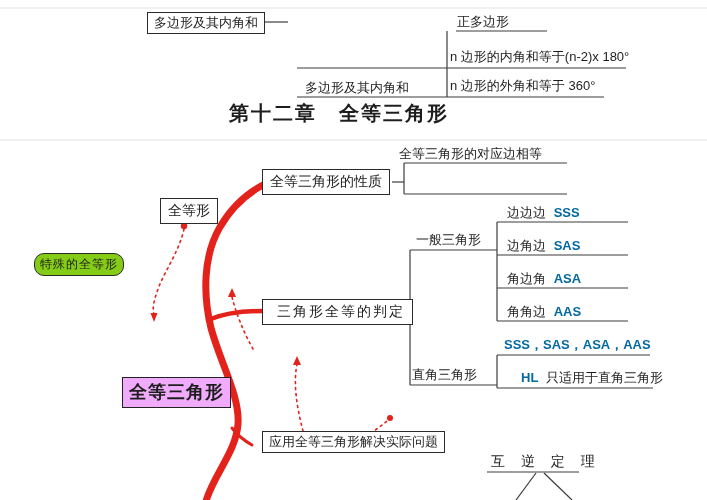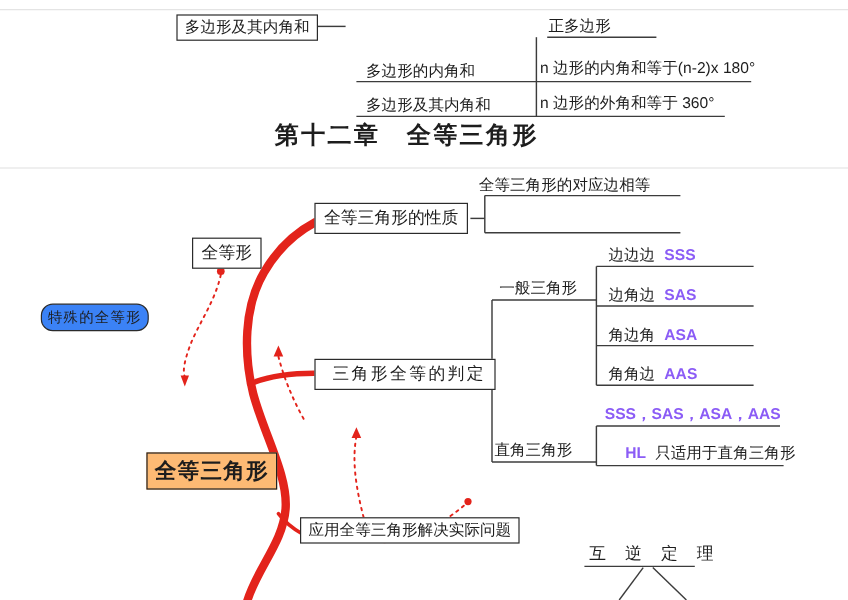--- a/index.html
+++ b/index.html
@@ -5,38 +5,38 @@
   html,body{margin:0;padding:0;background:#fff;}
   .canvas{
     position:relative;width:707px;height:500px;overflow:hidden;
     background:#ffffff;color:#1d1d1d;
     font-family:"Liberation Sans",sans-serif;
   }
   .abs{position:absolute;white-space:nowrap;line-height:1.25;}
   .t13{font-size:13px;}
   .t14{font-size:14px;}
   .bold{font-weight:400;}
-  .red{color:#8b5cf6;font-weight:700;}
+  .red{color:#0369a1;font-weight:700;}
   .box{
     border:1.5px solid #2b2b2b;background:#fff;padding:2px 6px;
     font-size:13px;
     text-align:center;
   }
   .box14{font-size:14px;padding:3px 7px;}
   .callout{
-    border:1.5px solid #2b2b2b;background:#3b82f6;border-radius:10px;
+    border:1.5px solid #2b2b2b;background:#84cc16;border-radius:10px;
     padding:3px 5px;font-size:12px;letter-spacing:1px;text-align:center;
   }
   .chapter{
     font-family:"Liberation Serif",serif;font-size:20px;font-weight:600;
     letter-spacing:2px;
   }
   .mainnode{
     font-family:"Liberation Serif",serif;font-size:18px;font-weight:700;
-    letter-spacing:1px;border:1.7px solid #222;background:#fdba74;
+    letter-spacing:1px;border:1.7px solid #222;background:#f0abfc;
     padding:3px 6px;line-height:1.25;
   }
   .judg{letter-spacing:2px;padding-left:14px;}
   svg{position:absolute;left:0;top:0;}
 </style>
 </head>
 <body>
 
 <div class="canvas">
 
@@ -96,21 +96,20 @@
       <polygon points="150.5,313 157.5,313 154,322"></polygon>
       <polygon points="228,297 236,297 232,288"></polygon>
       <polygon points="293,365 301,365 297,356"></polygon>
     </g>
   </svg>
 
   <div class="abs box" style="left:147px;top:12px">多边形及其内角和</div>
 
   <div class="abs t13" style="left:457px;top:14px">正多边形</div>
 
-  <div class="abs t13" style="left:305px;top:51px">多边形的内角和</div>
 
   <div class="abs t13 bold" style="left:450px;top:49px">n 边形的内角和等于(n-2)x 180°</div>
 
   <div class="abs t13" style="left:305px;top:80px">多边形及其内角和</div>
 
   <div class="abs t13 bold" style="left:450px;top:78px">n 边形的外角和等于 360°</div>
 
   <div class="abs chapter" style="left:229px;top:101px">第十二章　全等三角形</div>
 
   <div class="abs box box14" style="left:262px;top:169px">全等三角形的性质</div>
@@ -147,17 +146,17 @@
 
   <div class="abs t13 red" style="left:504px;top:337px">SSS，SAS，ASA，AAS</div>
 
   <div class="abs t13" style="left:521px;top:370px">
     <span class="red">HL</span>
     <span style="margin-left:4px">只适用于直角三角形</span>
   </div>
 
   <div class="abs mainnode" style="left:122px;top:377px">全等三角形</div>
 
-  <div class="abs box" style="left:250px;top:431px">应用全等三角形解决实际问题</div>
+  <div class="abs box" style="left:262px;top:431px">应用全等三角形解决实际问题</div>
 
   <div class="abs t14" style="left:491px;top:453px;letter-spacing:6px">互 逆 定 理</div>
 
 </div>
 
 </body></html>

